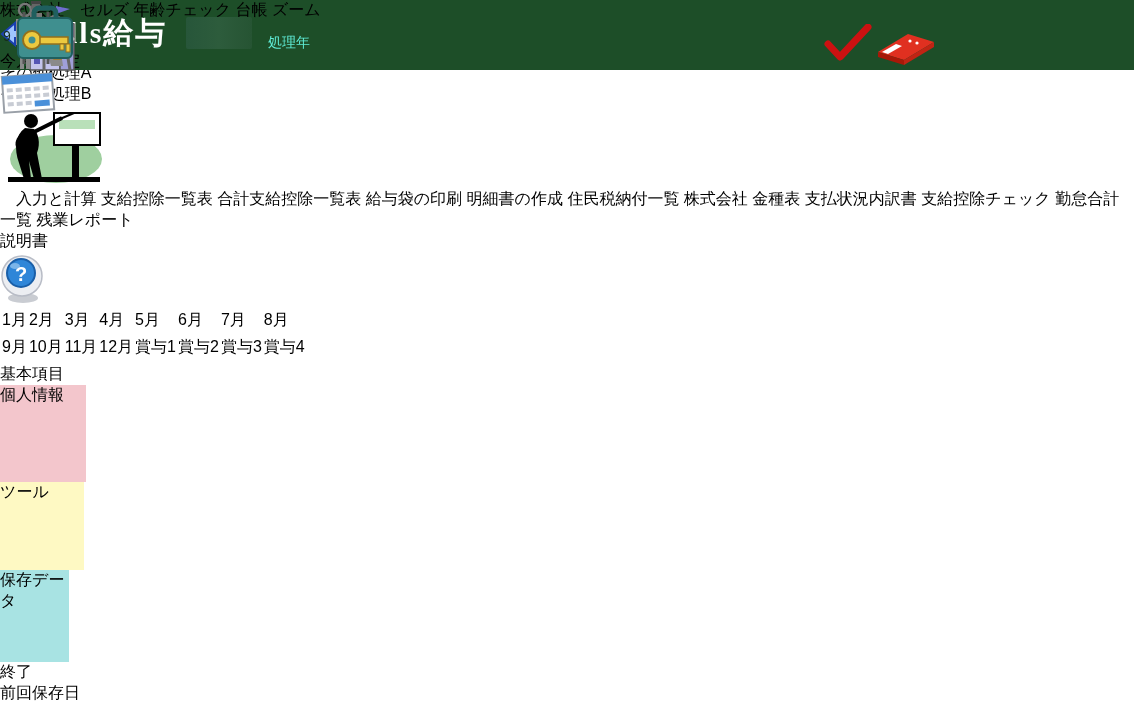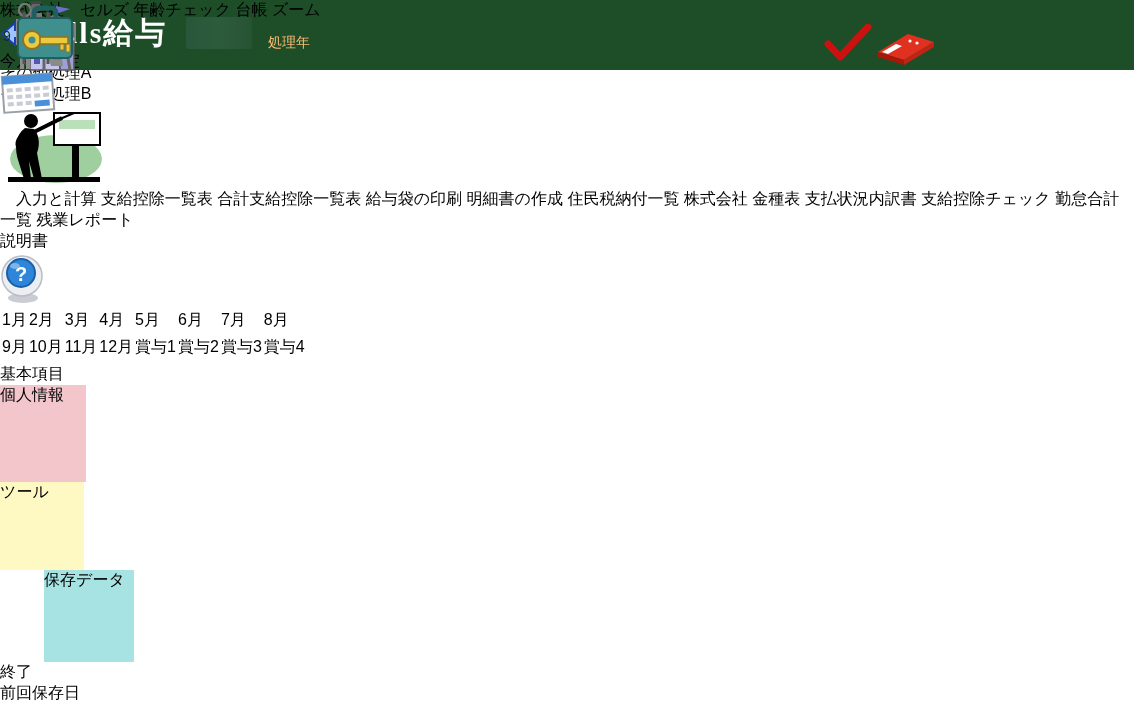--- a/index.html
+++ b/index.html
@@ -4,21 +4,21 @@
 <style>
   * { margin:0; padding:0; box-sizing:border-box; }
   html,body { background:#fff; font-family:"Liberation Sans", sans-serif; }
   #stage { position:relative; width:1134px; height:715px; background:#ffffff; overflow:hidden; }
 
   
   .header { position:absolute; left:0; top:0; width:1134px; height:70px; background:#1d4e28; }
   .win-glyph { position:absolute; left:3px; top:28px; color:#16301c; font-size:14px; }
   .app-title { position:absolute; left:30px; top:13px; color:#ffffff; font-size:30px; font-weight:bold; font-family:"Liberation Serif", serif; letter-spacing:2px; }
   .blur1 { position:absolute; left:186px; top:17px; width:66px; height:32px; background:linear-gradient(90deg,#27563a,#2d5c3c,#265433); border-radius:2px; }
-  .proc-year { position:absolute; left:268px; top:34px; color:#fdba74; font-size:14px; }
+  .proc-year { position:absolute; left:268px; top:34px; color:#5eead4; font-size:14px; }
   .blur2 { position:absolute; left:322px; top:24px; width:90px; height:26px; background:linear-gradient(90deg,#2b5a38,#315f3e,#29573" 4); background:linear-gradient(90deg,#2b5a38,#315f3e,#295734); border-radius:2px; }
   .proc-underline { position:absolute; left:262px; top:53px; width:156px; height:2px; background:#ffffff; }
   .company { position:absolute; left:505px; top:27px; color:#ffffff; font-size:21px; font-weight:bold; letter-spacing:3px; }
 
   .hdr-label { position:absolute; color:#ffffff; font-size:12px; white-space:nowrap; }
   .zoom-box { position:absolute; left:952px; top:20px; width:80px; height:43px; border:2px solid #cfd6cf; background:#1d4e28; display:flex; align-items:center; justify-content:center; }
   .cal-block { position:absolute; left:1048px; top:17px; width:70px; height:49px; background:#ffffff; border-radius:3px; display:flex; align-items:center; justify-content:center; }
 
   /* ---------- sidebar ---------- */
   .side-btn { position:absolute; left:8px; width:102px; height:27px; background:#ffffff; border:1px solid #111;
@@ -320,21 +320,21 @@
             <line x1="38" y1="12" x2="38" y2="64"></line>
           <line x1="14" y1="26" x2="38" y2="26"></line>
             <line x1="14" y1="40" x2="38" y2="40"></line>
             <line x1="14" y1="54" x2="38" y2="54"></line>
         </g>
         <path d="M50 18 c6 2 7 9 3 13 l-2 28 h-7 l-2 -28 c-4 -4 -3 -11 3 -13 l0 7 h5 z" fill="#e0a83f" stroke="#a87a20" stroke-width="1.5"></path>
       </svg>
       <div class="lbl">ツール</div>
     </div>
 
-    <div class="icon-btn" style="left:384px; top:20px; width:90px; height:92px; background:#a8e3e3;margin-left:44px;">
+    <div class="icon-btn" style="left:384px; top:20px; width:69px; height:92px; background:#a8e3e3;">
       <svg style="position:absolute;left:10px;top:4px;" width="70" height="64" viewBox="0 0 70 64">
         <rect x="24" y="4" width="22" height="14" rx="5" fill="none" stroke="#1f5f5f" stroke-width="5"></rect>
         <rect x="8" y="14" width="54" height="40" rx="5" fill="#3f8f8f" stroke="#1f5f5f" stroke-width="2"></rect>
         <circle cx="22" cy="36" r="9" fill="#ecc93f" stroke="#93701c" stroke-width="2"></circle>
         <circle cx="22" cy="36" r="3.5" fill="#3f8f8f"></circle>
         <rect x="30" y="33" width="28" height="7" fill="#ecc93f" stroke="#93701c" stroke-width="1.5"></rect>
         <rect x="50" y="40" width="4" height="6" fill="#ecc93f" stroke="#93701c" stroke-width="1"></rect>
         <rect x="56" y="40" width="4" height="8" fill="#ecc93f" stroke="#93701c" stroke-width="1"></rect>
       </svg>
       <div class="lbl">保存データ</div>

